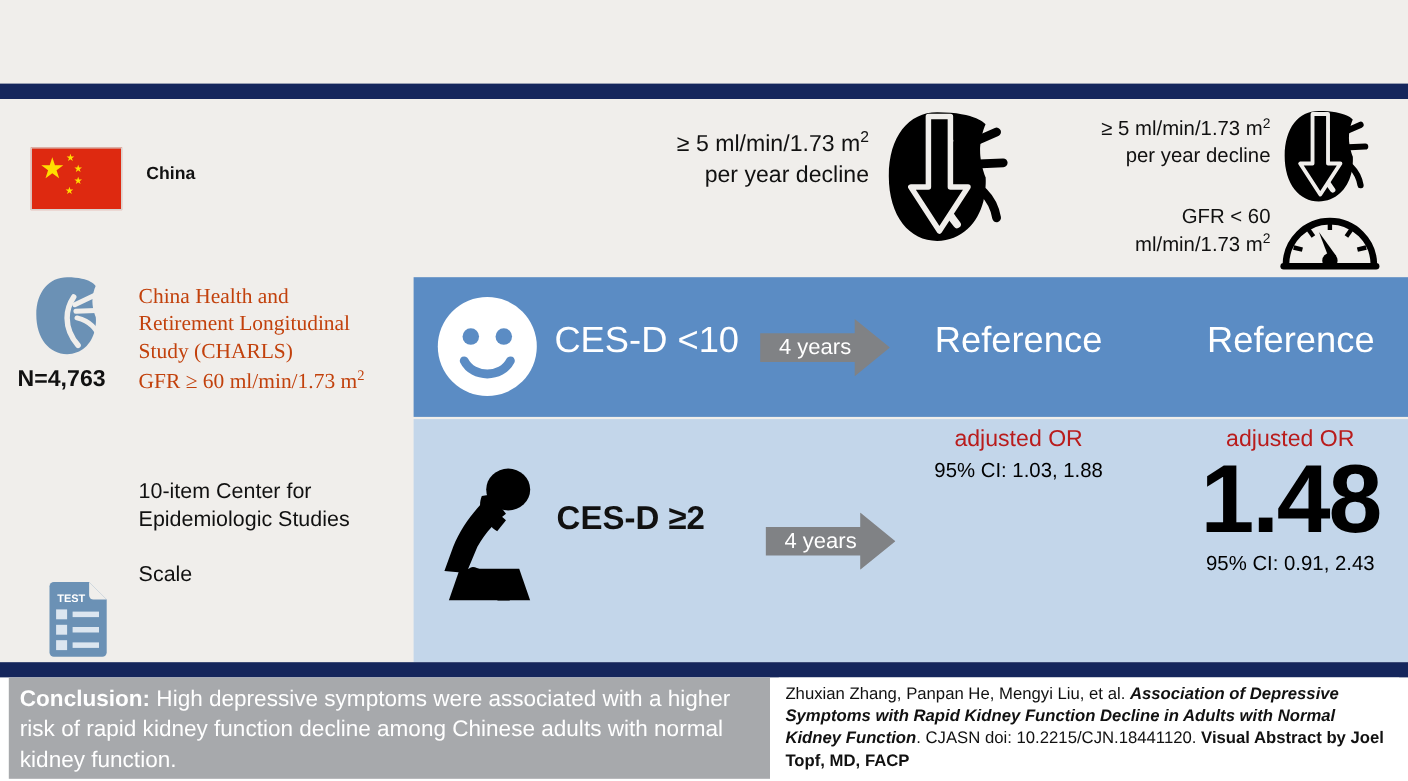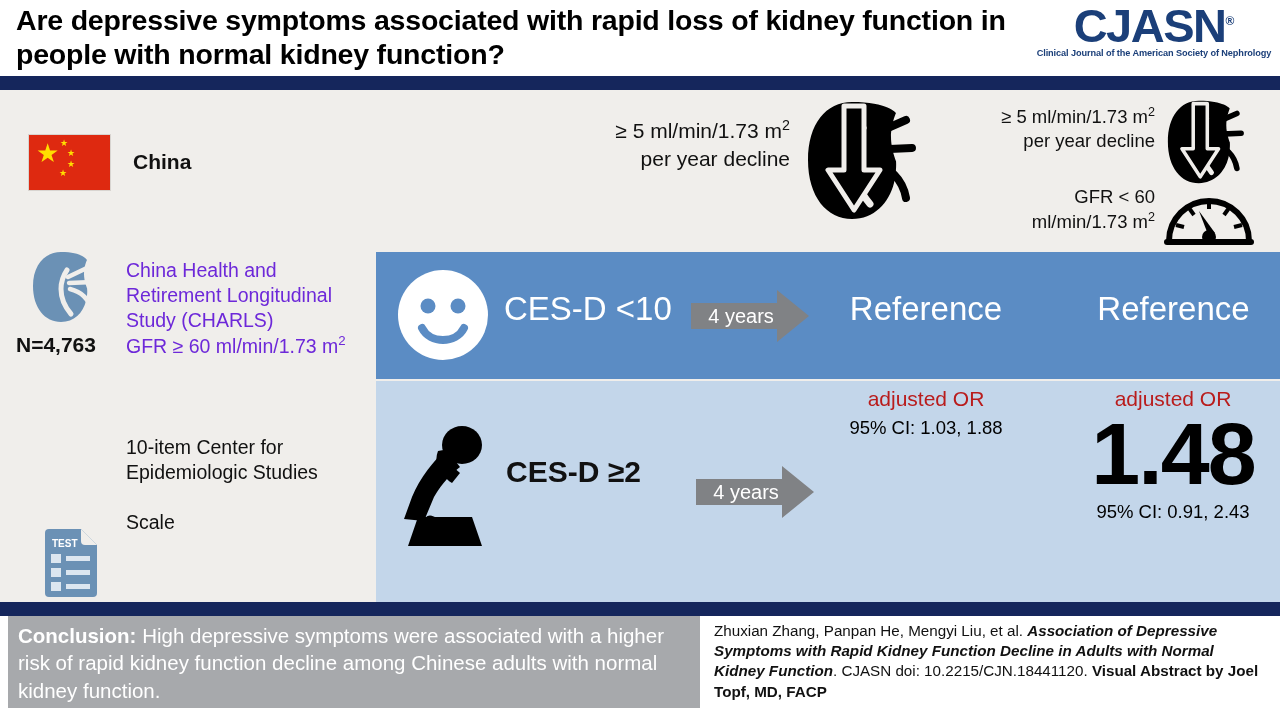--- a/index.html
+++ b/index.html
@@ -95,21 +95,21 @@
   }
   .star.big  { left: 7px;  top: 5px;  font-size: 26px; }
   .star.s1   { left: 31px; top: 4px;  font-size: 9px; }
   .star.s2   { left: 38px; top: 14px; font-size: 9px; }
   .star.s3   { left: 38px; top: 25px; font-size: 9px; }
   .star.s4   { left: 30px; top: 34px; font-size: 9px; }
 
   .country-label {
     position: absolute;
     left: 133px; top: 60px;
-    font-size: 21px;
+    font-size: 16px;
     font-weight: bold;
     color: #111;
   }
 
   .kidney-ico {
     position: absolute;
     left: 27px; top: 158px;
     width: 82px; height: 78px;
   }
   .n-label {
@@ -118,21 +118,22 @@
     font-size: 21px;
     font-weight: bold;
     color: #111;
   }
   .study-text {
     position: absolute;
     left: 126px; top: 168px;
     width: 248px;
     font-size: 19.5px;
     line-height: 1.28;
-    color: #6d28d9;
+    color: #c2410c;
+    font-family: Liberation Serif, serif;
   }
 
   .test-ico {
     position: absolute;
     left: 41px; top: 437px;
     width: 60px; height: 72px;
   }
   .scale-text {
     position: absolute;
     left: 126px; top: 345px;
@@ -295,27 +296,20 @@
     color: #111;
   }
   .citation-text i { font-style: italic; font-weight: bold; }
   .citation-text b { font-weight: bold; }
 </style>
 </head>
 <body>
 
 <div id="poster">
 
-  <div class="header">
-    <div class="header-title">Are depressive symptoms associated with rapid loss of kidney function in people with normal kidney function?</div>
-    <div class="logo-wrap">
-      <div class="logo-mark"><span>CJASN</span><span class="logo-reg">®</span></div>
-      <div class="logo-sub">Clinical Journal of the American Society of Nephrology</div>
-    </div>
-  </div>
   <div class="navy-rule" id="rule-top"></div>
 
   <div class="body-area">
 
     <div class="flag">
       <span class="star big">★</span>
       <span class="star s1">★</span>
       <span class="star s2">★</span>
       <span class="star s3">★</span>
       <span class="star s4">★</span>

